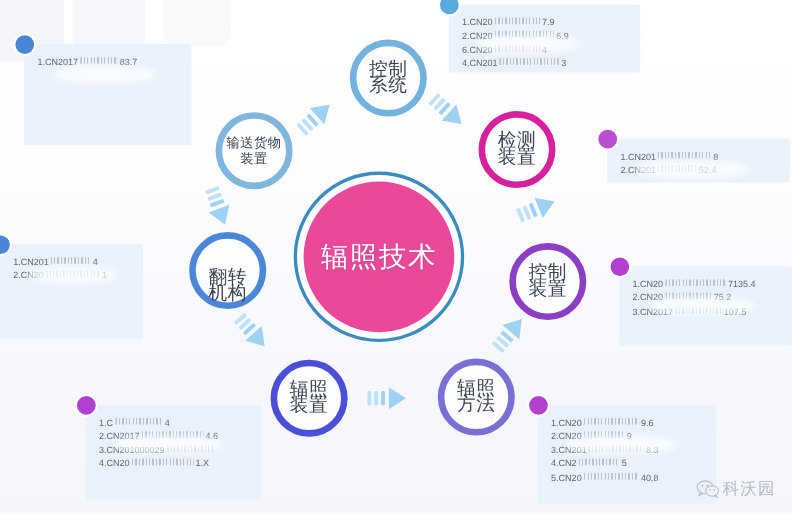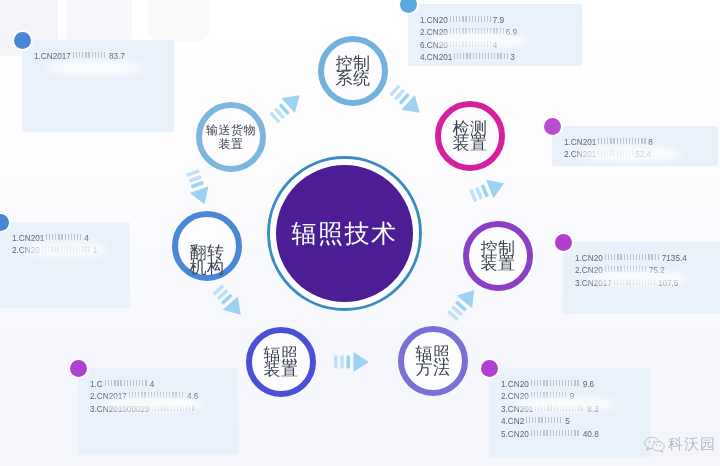--- a/index.html
+++ b/index.html
@@ -71,21 +71,21 @@
   #hub{
     position:absolute;left:267px;top:156px;width:155px;height:155px;
     border-radius:50%;
     border:3px solid #3b8cbe;
     box-sizing:border-box;
     background:#ffffff;
     padding:6px;
   }
   #hub .fill{
     width:100%;height:100%;border-radius:50%;
-    background:#4c1d95;
+    background:#ec4899;
     display:flex;align-items:center;justify-content:center;
   }
   #hub .label{
     color:#ffffff;font-size:25px;letter-spacing:1.5px;
     font-family:"DejaVu Sans","Liberation Sans",sans-serif;
     text-shadow:0 1px 2px rgba(60,100,150,.25);
   }
 
   
   .node{
@@ -96,21 +96,21 @@
   }
   .node .ntext{
     font-size:17px;line-height:15px;color:#3c4350;
     font-family:"DejaVu Sans","Liberation Sans",sans-serif;
     width:48px;letter-spacing:.5px;
   }
   .node.wide .ntext{width:52px;font-size:12px;line-height:14.5px;}
 
   
   #watermark{
-    position:absolute;right:4px;bottom:12px;
+    position:absolute;right:15px;bottom:12px;
     display:flex;align-items:center;gap:3px;opacity:.62;margin-top:46px;
   }
   #watermark .wtext{
     font-size:15px;color:#8d93a0;letter-spacing:1px;
     font-family:"DejaVu Sans","Liberation Sans",sans-serif;
   }
 </style>
 </head>
 <body>
 
@@ -162,20 +162,21 @@
           <li><span>2.CN20</span><span class="redact" style="width: 49px;"></span><span>1</span></li>
         </ul>
         <span class="smear" style="left: 26px; top: 20px; width: 80.6px; height: 16px;"></span>
       </div>
       <div class="card" style="left: 78px; top: 368px; width: 160px; height: 86px;">
         <span class="dot" style="background: rgb(177, 63, 208);"></span>
         <ul>
           <li><span>1.C</span><span class="redact" style="width: 43px;"></span><span>4</span></li>
           <li><span>2.CN2017</span><span class="redact" style="width: 56px;"></span><span>4.6</span></li>
           <li><span>3.CN201000029</span><span class="redact" style="width: 43px;"></span><span></span></li>
+          <li><span>4.CN20</span><span class="redact" style="width: 56px;"></span><span>1.X</span></li>
         </ul>
         <span class="smear" style="left: 26px; top: 28px; width: 99.2px; height: 16px;"></span>
       </div>
       <div class="card" style="left: 489px; top: 368px; width: 162px; height: 90px;">
         <span class="dot" style="background: rgb(177, 63, 208);"></span>
         <ul>
           <li><span>1.CN20</span><span class="redact" style="width: 50px;"></span><span>9.6</span></li>
           <li><span>2.CN20</span><span class="redact" style="width: 37px;"></span><span>9</span></li>
           <li><span>3.CN201</span><span class="redact" style="width: 50px;"></span><span>8.3</span></li>
           <li><span>4.CN2</span><span class="redact" style="width: 37px;"></span><span>5</span></li>

